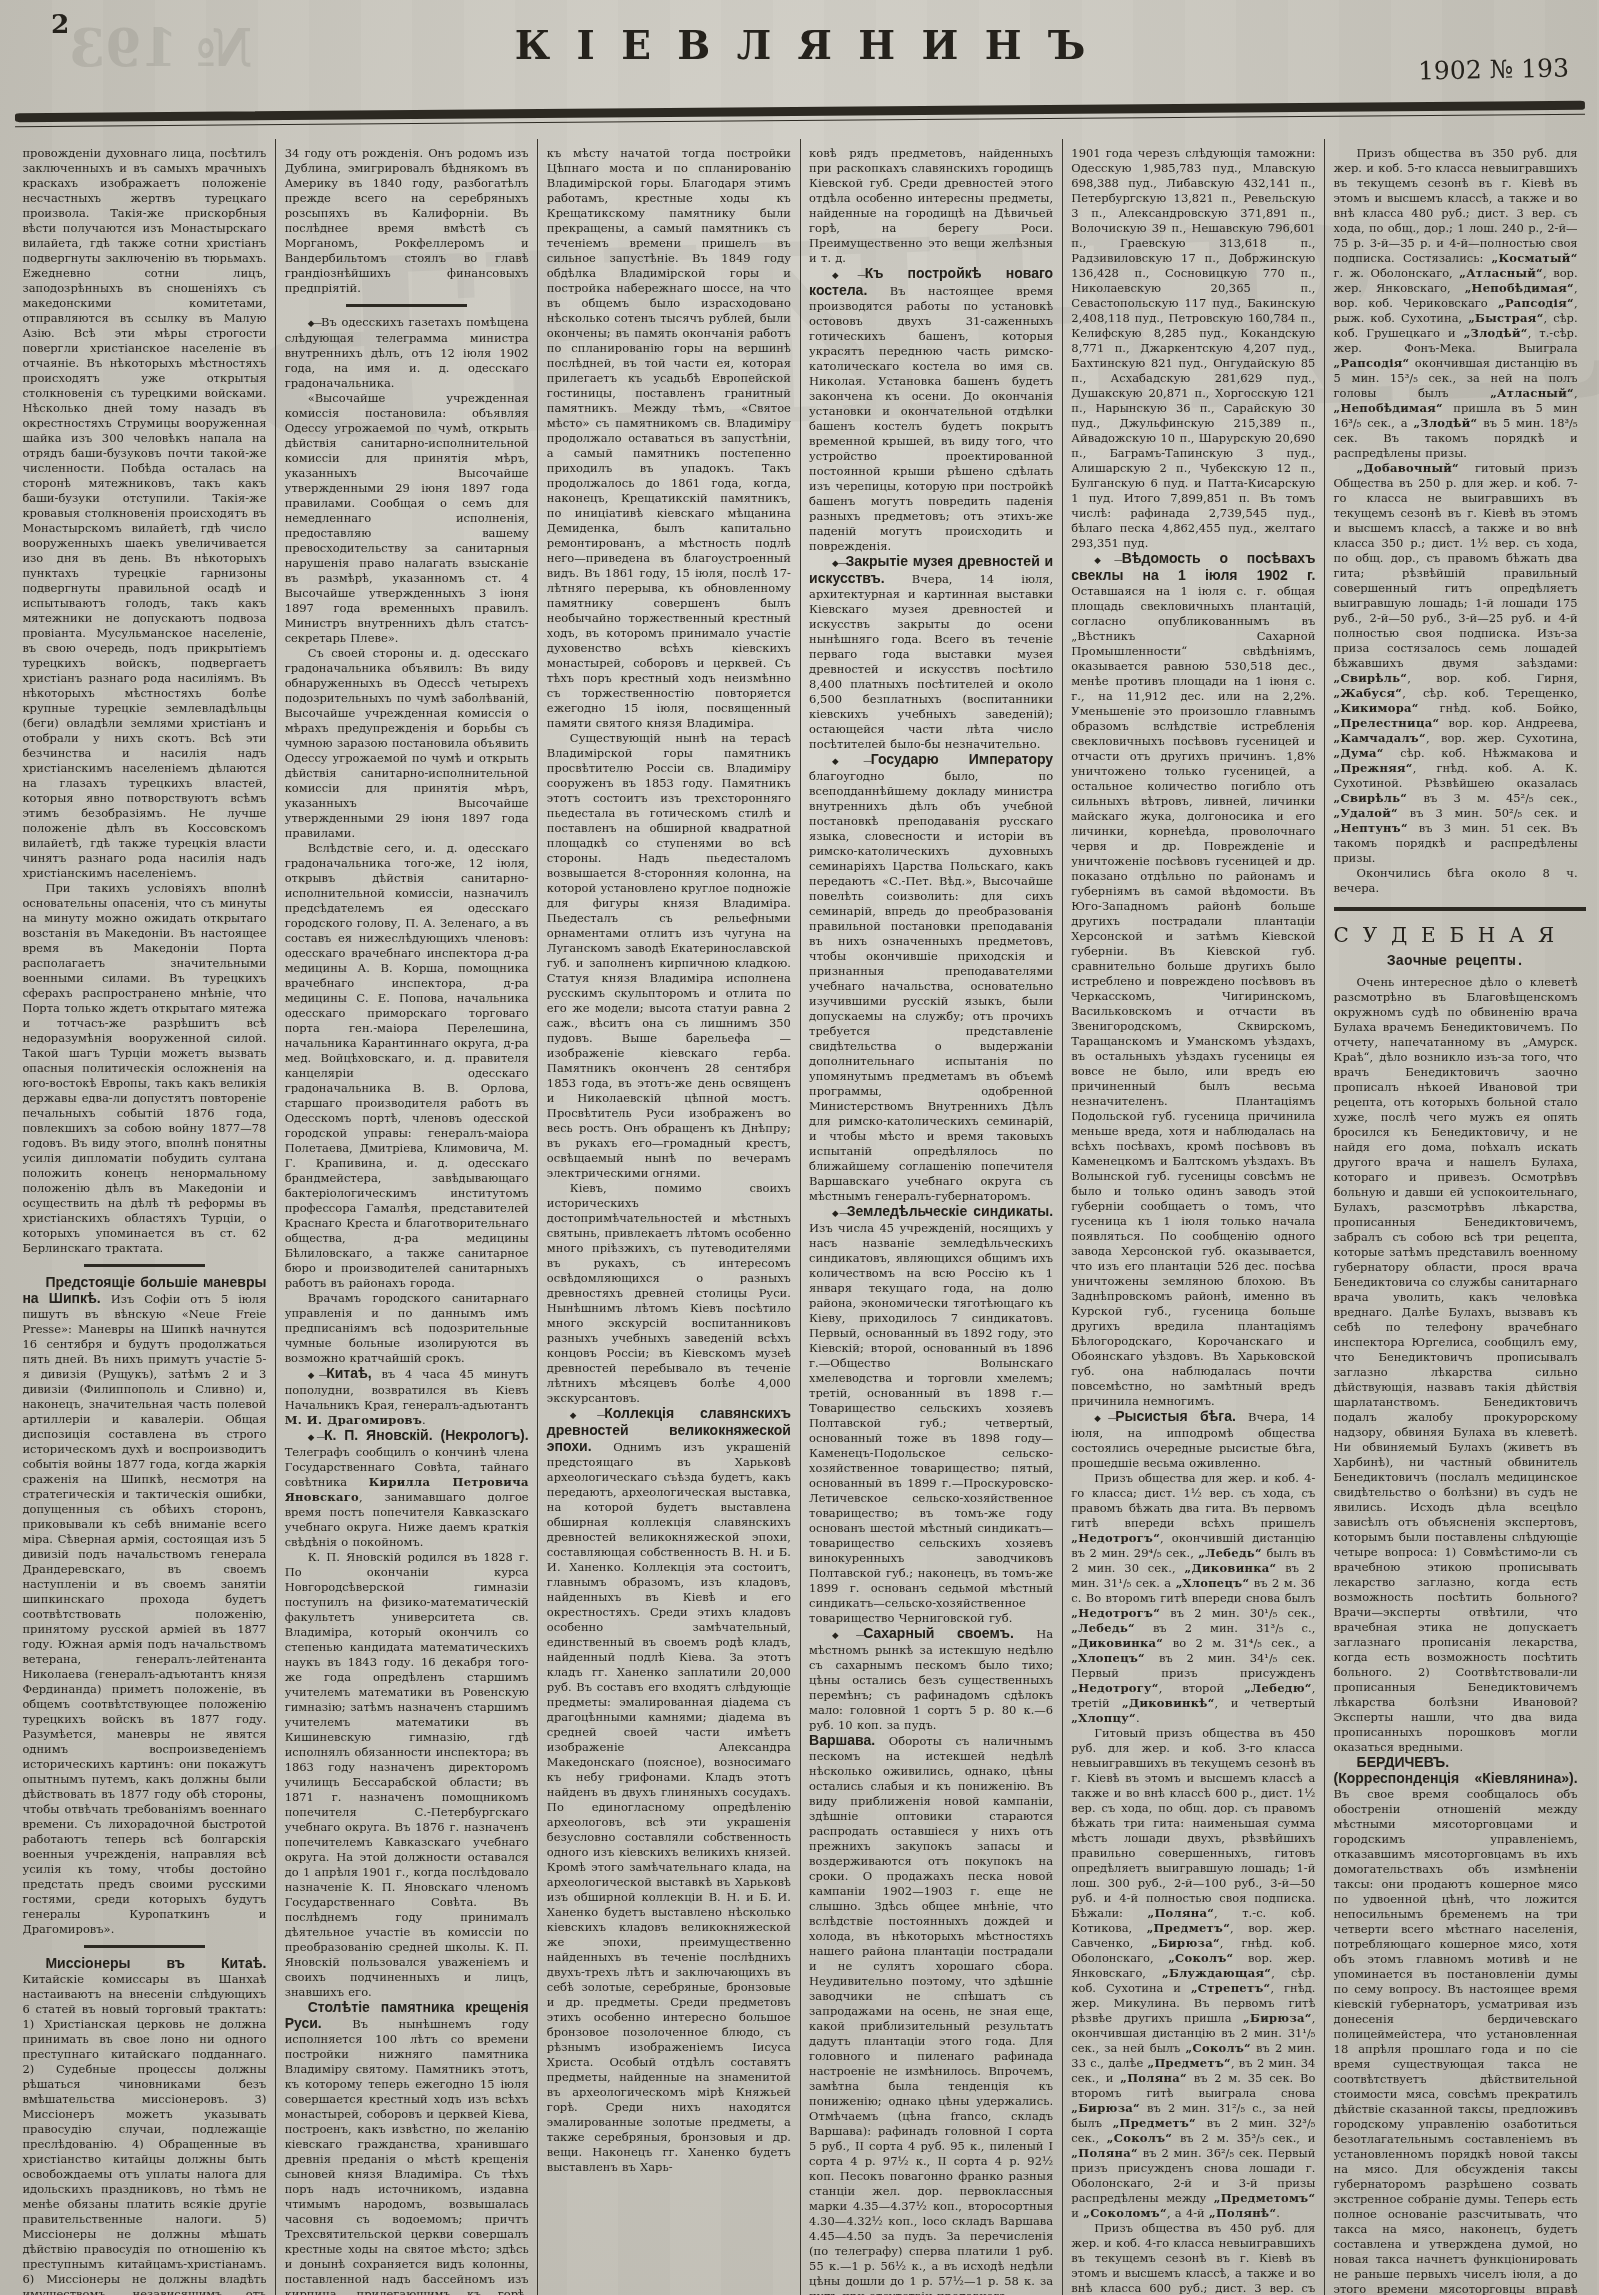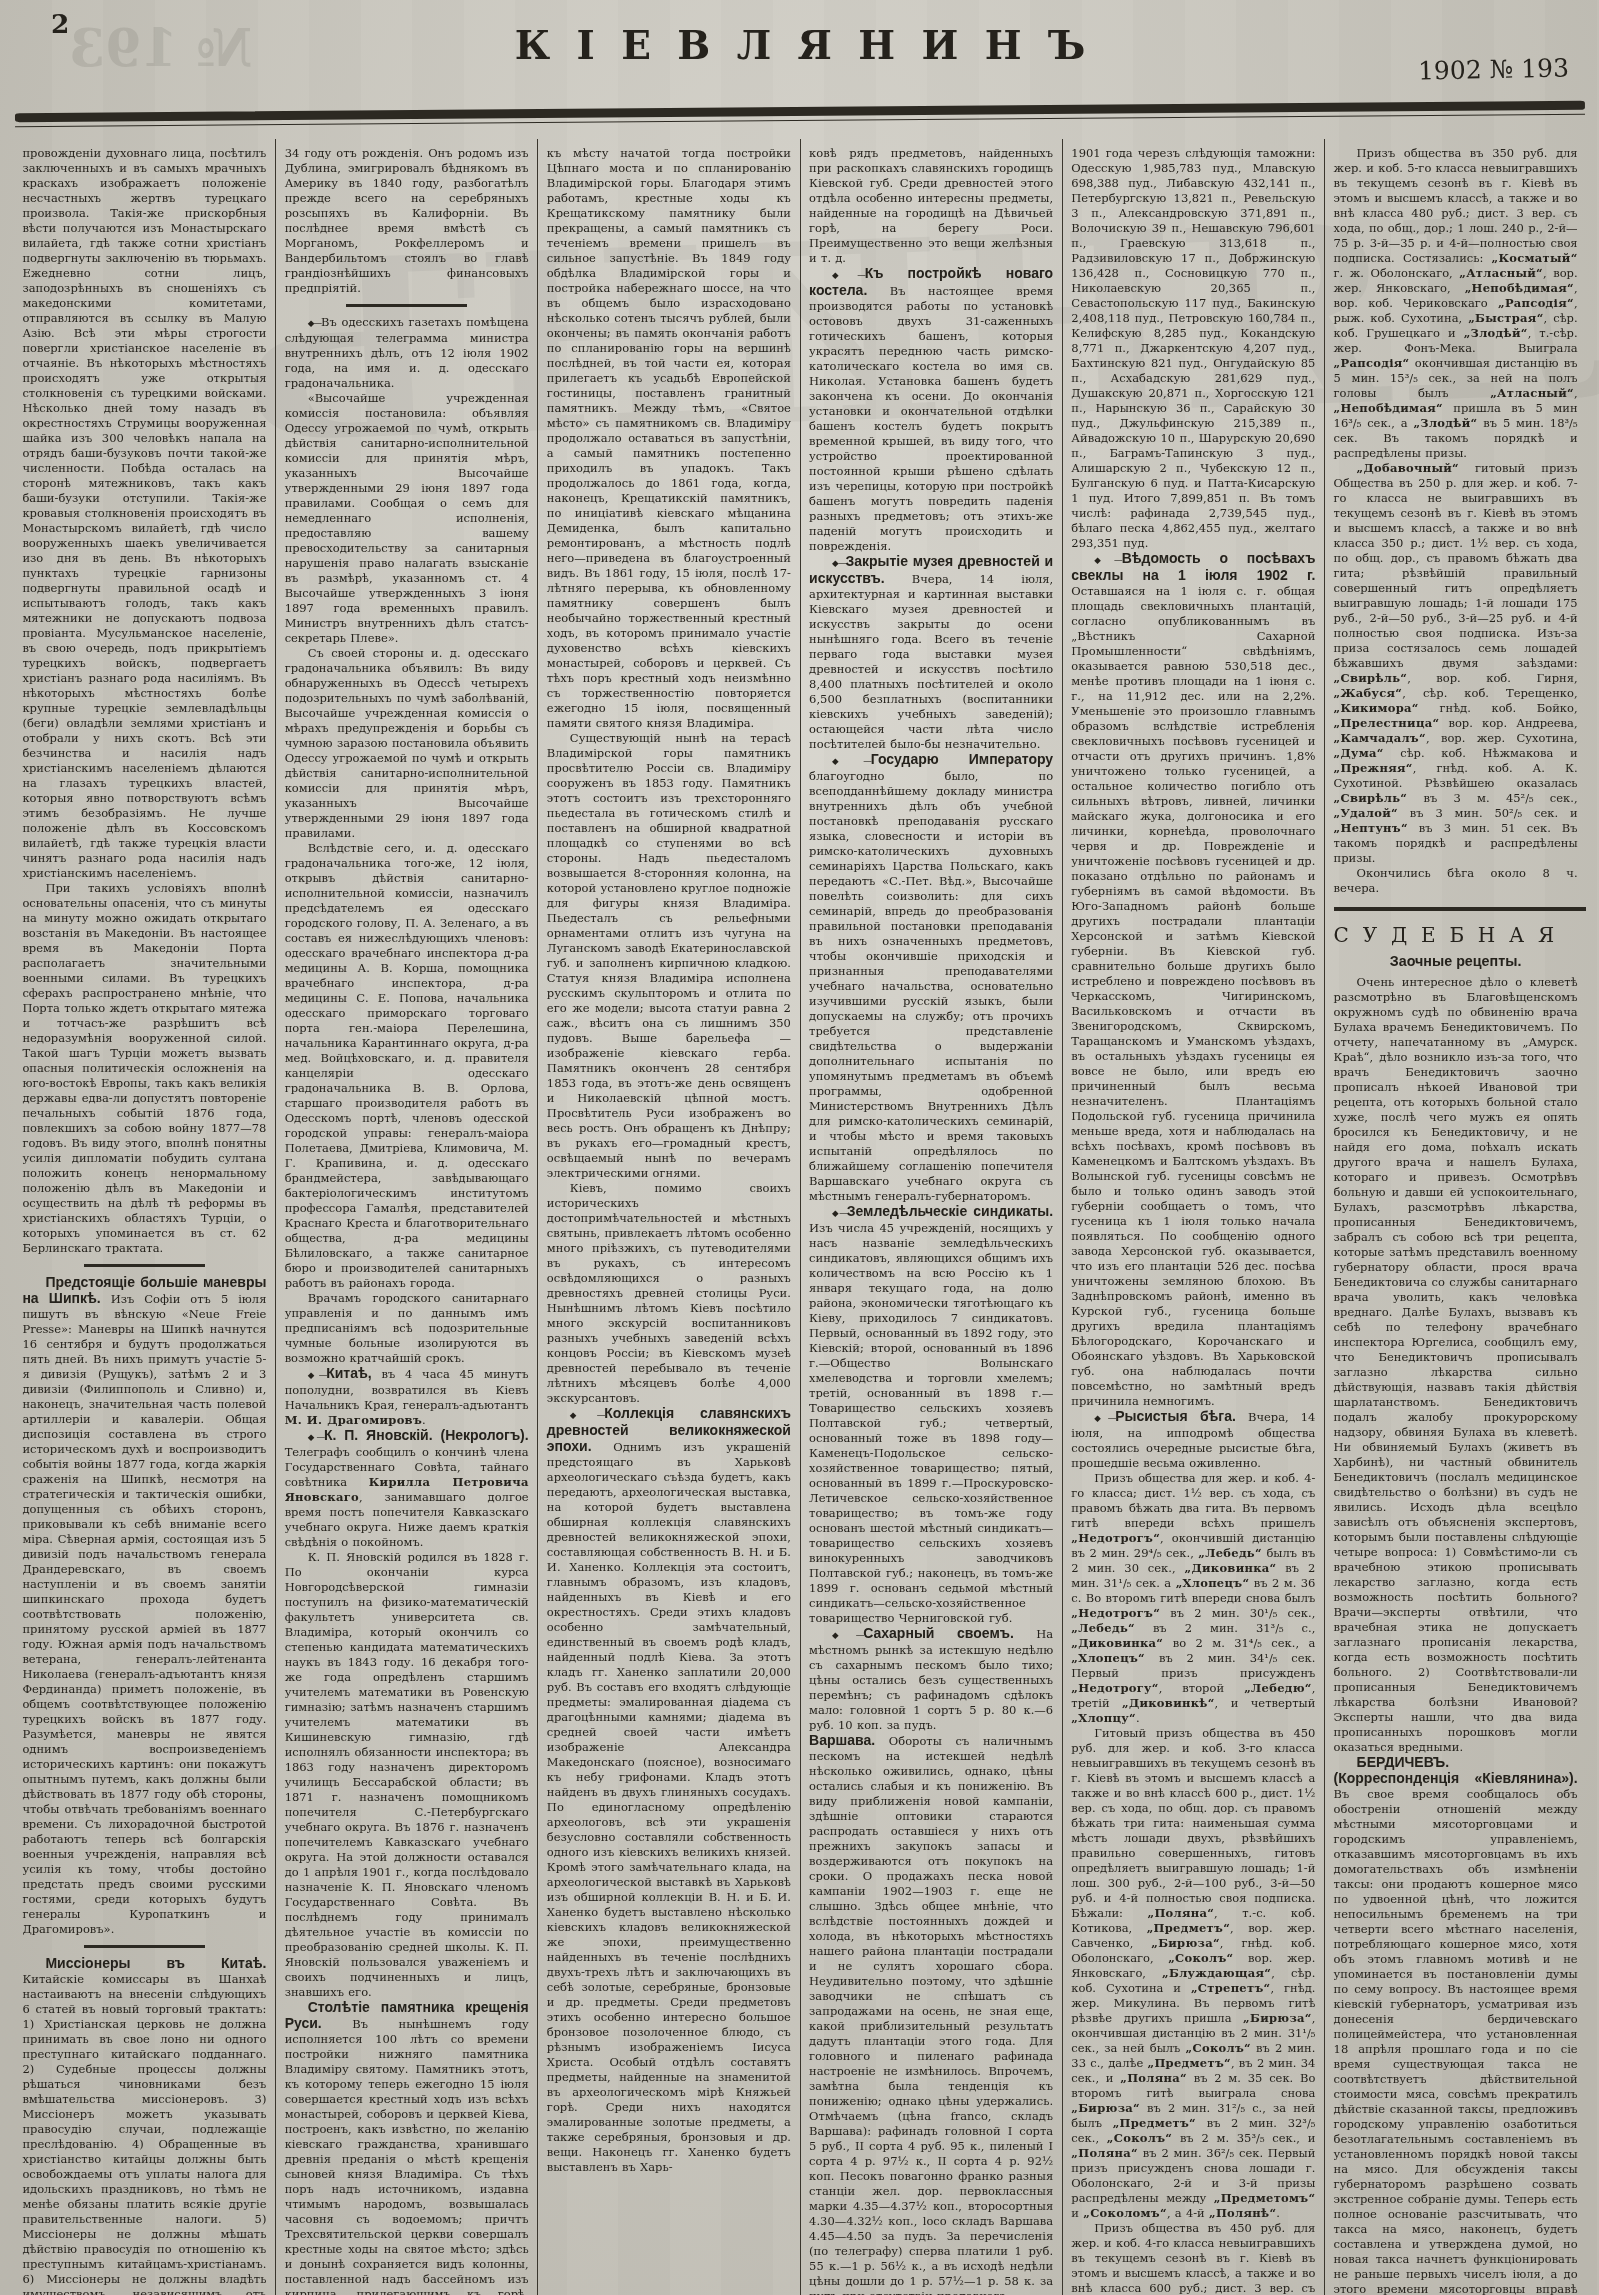--- a/index.html
+++ b/index.html
@@ -25,21 +25,21 @@
   .col + .col{border-left:1.7px solid #3a362d;}
   p.art{margin:0;text-indent:23px;text-align:justify;font-size:11.5px;line-height:15px;
     word-spacing:0.6px;}
   p.cont{text-indent:0;}
   .lead{font-family:Liberation Sans, sans-serif;font-weight:bold;font-size:14px;}
   .dot{font-size:8.6px;letter-spacing:-1.1px;}
   b{letter-spacing:0.3px;}
   .rule-div{width:121px;height:2.9px;background:#2c2922;margin:8px auto;}
   .dbl-rule{width:270px;height:2.3px;border-top:4.6px solid #2c2922;border-bottom:0;margin:11.5px auto 8px;}
   .section-head{text-align:center;font-size:20px;letter-spacing:13.8px;margin:9.2px 0 2.3px;white-space:nowrap;}
-  .sub-head{text-align:center;font-family:Liberation Sans, sans-serif;font-weight:bold;font-size:14.3px;margin:5.7px 0 6.9px;}
+  .sub-head{text-align:center;font-family:Liberation Mono, monospace;font-weight:bold;font-size:14.3px;margin:5.7px 0 6.9px;}
 </style>
 </head>
 <body>
 
 <div class="sheet">
   <div class="ghost g1">КІЕВЛЯНИНЪ</div>
   <div class="ghost g2">№ 193</div>
 
   <div class="masthead">
     <div class="pagenum">2</div>

